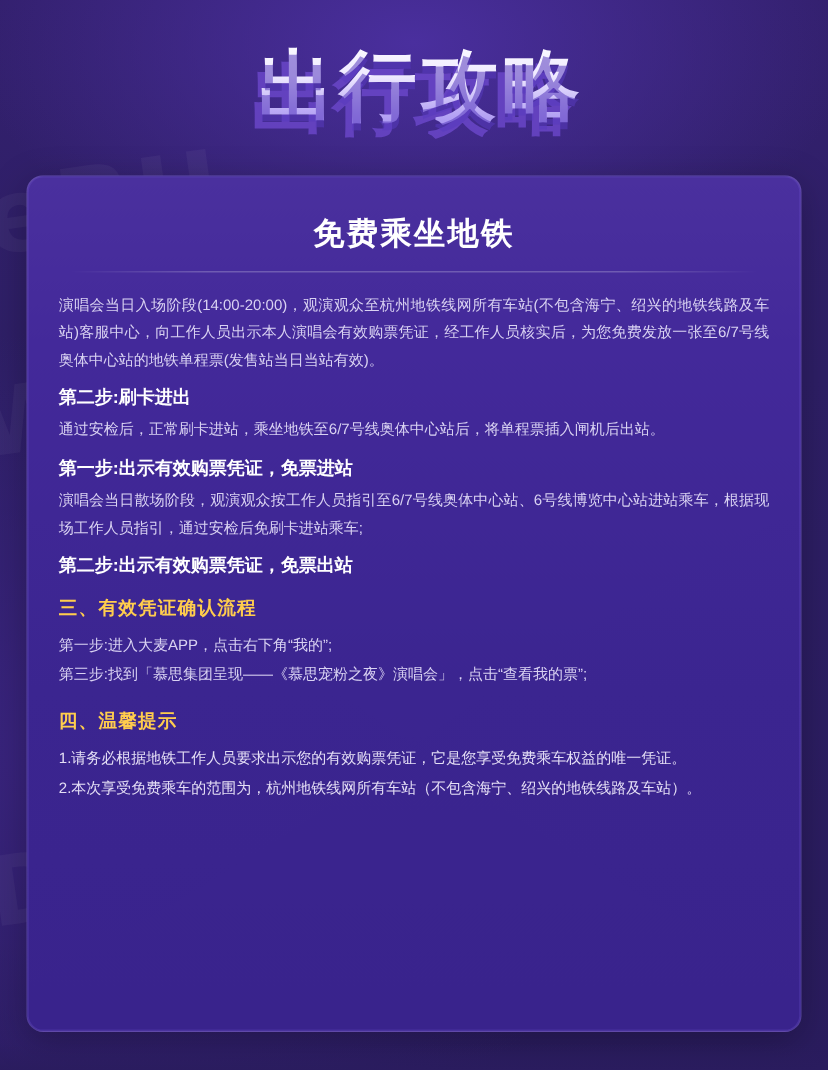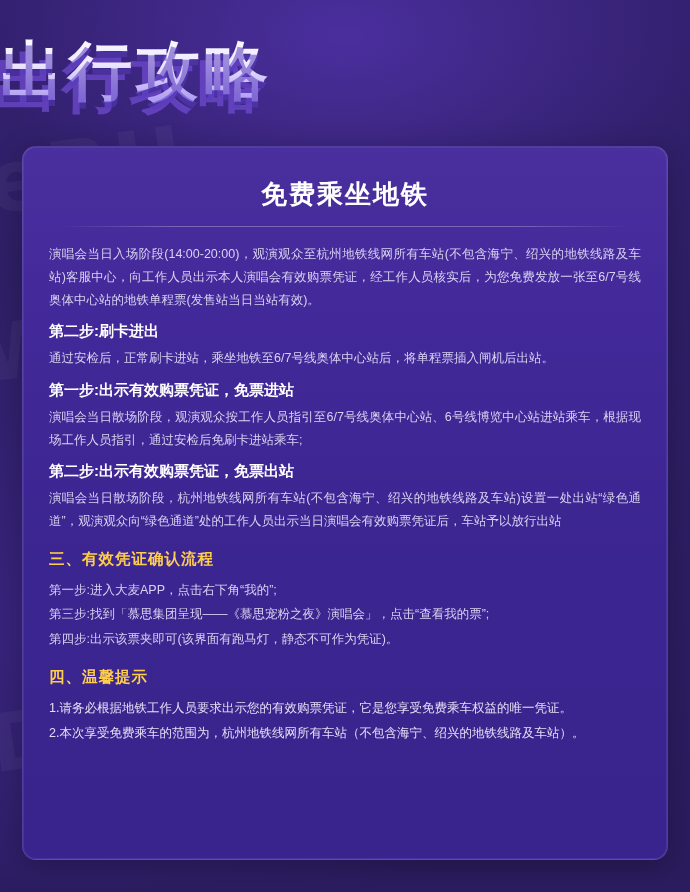--- a/index.html
+++ b/index.html
@@ -30,22 +30,24 @@
     font-size: 86px;
     letter-spacing: 2px;
     user-select: none;
   }
   .ghost-1 { top: 120px; left: -14px; transform: rotate(-8deg); }
   .ghost-2 { top: 300px; left: -20px; transform: rotate(-8deg); font-size: 78px; }
   .ghost-3 { top: 690px; left: -10px; transform: rotate(-8deg); font-size: 80px; }
 
   .title-wrap {
     position: relative;
+    text-align: center;
     padding-top: 28px;
     height: 108px;
+    margin-left: 12px;
   }
   .title {
     display: inline-block;
     font-family: "DejaVu Sans", sans-serif;
     font-weight: bold;
     font-size: 64px;
     letter-spacing: 4px;
     background: linear-gradient(180deg, #ffffff 0%, #efeaff 40%, #b9a8f5 75%, #9c86ee 100%);
     -webkit-background-clip: text;
     background-clip: text;
@@ -153,25 +155,23 @@
   <div class="card-title">免费乘坐地铁</div>
   <div class="divider"></div>
 
   <div class="para">演唱会当日入场阶段(14:00-20:00)，观演观众至杭州地铁线网所有车站(不包含海宁、绍兴的地铁线路及车站)客服中心，向工作人员出示本人演唱会有效购票凭证，经工作人员核实后，为您免费发放一张至6/7号线奥体中心站的地铁单程票(发售站当日当站有效)。</div>
   <div class="step-head">第二步:刷卡进出</div>
   <div class="para">通过安检后，正常刷卡进站，乘坐地铁至6/7号线奥体中心站后，将单程票插入闸机后出站。</div>
 
   <div class="step-head">第一步:出示有效购票凭证，免票进站</div>
   <div class="para">演唱会当日散场阶段，观演观众按工作人员指引至6/7号线奥体中心站、6号线博览中心站进站乘车，根据现场工作人员指引，通过安检后免刷卡进站乘车;</div>
   <div class="step-head">第二步:出示有效购票凭证，免票出站</div>
-  <div class="para">演唱会当日散场阶段，杭州地铁线网所有车站(不包含海宁、绍兴的地铁线路及车站)设置一处出站“绿色通道”，观演观众向“绿色通道”处的工作人员出示当日演唱会有效购票凭证后，车站予以放行出站</div>
 
   <div class="sec-head">三、有效凭证确认流程</div>
   <div class="list-line">第一步:进入大麦APP，点击右下角“我的”;</div>
   <div class="list-line">第三步:找到「慕思集团呈现——《慕思宠粉之夜》演唱会」，点击“查看我的票”;</div>
-  <div class="list-line">第四步:出示该票夹即可(该界面有跑马灯，静态不可作为凭证)。</div>
 
   <div class="sec-head">四、温馨提示</div>
   <div class="note-line">1.请务必根据地铁工作人员要求出示您的有效购票凭证，它是您享受免费乘车权益的唯一凭证。</div>
   <div class="note-line">2.本次享受免费乘车的范围为，杭州地铁线网所有车站（不包含海宁、绍兴的地铁线路及车站）。</div>
 </div>
 
 <div class="bottom-fade"></div>
 
 </body></html>

